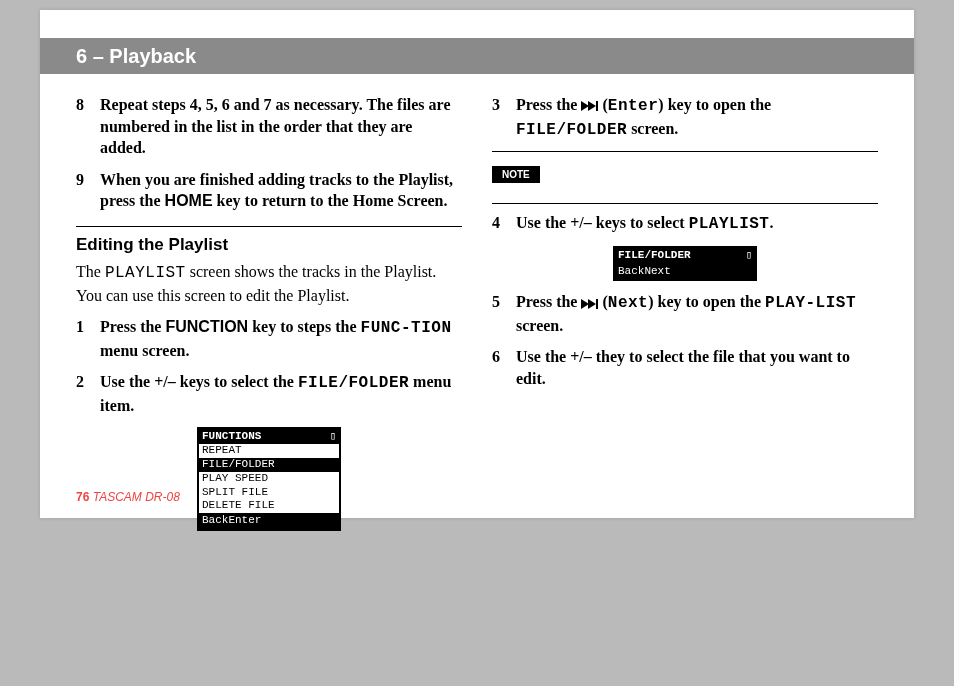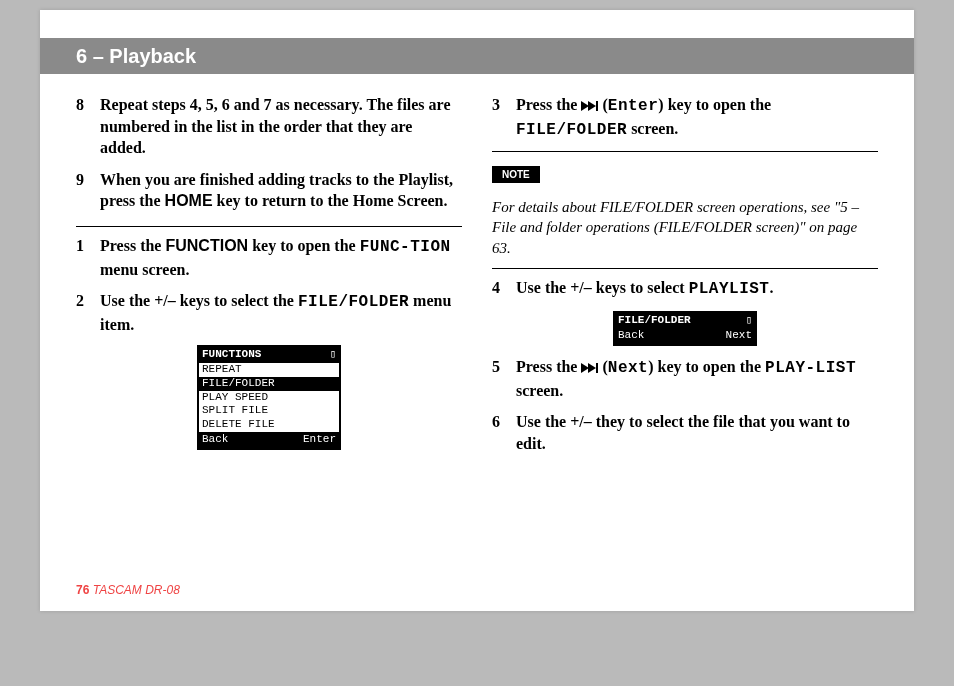--- a/index.html
+++ b/index.html
@@ -7,21 +7,21 @@
     width:954px;height:686px;
     background:#bababa;
     font-family:"Times New Roman", Times, serif;
     color:#000;
     position:relative;
   }
   .page{
     position:absolute;
     left:40px; top:10px;
     width:874px;
-    height:601px;
+    height:508px;
     background:#fff;
     box-shadow:0 0 4px rgba(0,0,0,.15);
     box-sizing:border-box;
     padding:28px 36px 18px 36px;
   }
   .banner{
     background:#8a8a8a;
     color:#fff;
     font-family:Helvetica, Arial, sans-serif;
     font-weight:700;
@@ -59,21 +59,21 @@
   .footer .pg{font-weight:700;font-style:normal;}
   
   .lcd{
     width:140px;border:2px solid #000;background:#fff;
     font-family:"Courier New", monospace;font-size:11px;
     margin:8px auto 10px;line-height:1.25;
   }
   .lcd .hdr{background:#000;color:#fff;display:flex;justify-content:space-between;padding:1px 3px;font-weight:700;}
   .lcd .row{padding:0 3px;white-space:nowrap;overflow:hidden;}
   .lcd .row.sel{background:#000;color:#fff;}
-  .lcd .ftr{background:#000;color:#fff;display:flex;justify-content:space-between;padding:1px 3px;}
+  .lcd .ftr{background:#000;color:#fff;display:flex;padding:1px 3px;}
   .ffwd{display:inline-flex;align-items:center;vertical-align:middle;}
   .tri{display:inline-block;width:0;height:0;border-style:solid;border-width:5px 0 5px 8px;border-color:transparent transparent transparent #000;margin-right:-1px;}
   .bar{display:inline-block;width:2px;height:10px;background:#000;margin-left:1px;}
 </style>
 </head>
 <body>
 
 <div class="page">
 
   <div class="banner">
@@ -90,26 +90,30 @@
       </div>
 
       <div class="step">
         <div class="num">9</div>
         <div class="body">
           <span>When you are finished adding tracks to the Playlist, press the </span><span class="sans">HOME</span><span> key to return to the Home Screen.</span>
         </div>
       </div>
 
       <hr class="sep">
-
+      <div class="subhead">Editing the Playlist</div>
+
+      <p class="para">
+        <span>The </span><span class="mono">PLAYLIST</span><span> screen shows the tracks in the Playlist. You can use this screen to edit the Playlist.</span>
+      </p>
 
       <div class="step">
         <div class="num">1</div>
         <div class="body">
-          <span>Press the </span><span class="sans">FUNCTION</span><span> key to open the </span><span class="mono">FUNC-TION</span><span> menu screen.</span>
+          <span>Press the </span><span class="sans">FUNCTION</span><span> key to steps the </span><span class="mono">FUNC-TION</span><span> menu screen.</span>
         </div>
       </div>
 
       <div class="step">
         <div class="num">2</div>
         <div class="body">
           <span>Use the +/– keys to select the </span><span class="mono">FILE/FOLDER</span><span> menu item.</span>
         </div>
       </div>
 
@@ -142,21 +146,20 @@
               <span class="tri"></span>
               <span class="tri"></span>
               <span class="bar"></span>
             </span>
           <span> (</span><span class="mono">Enter</span><span>) key to open the </span><span class="mono">FILE/FOLDER</span><span> screen.</span>
         </div>
       </div>
 
       <div class="noteline"></div>
       <div class="notebox">NOTE</div>
-      <p class="notetext">For details about FILE/FOLDER screen operations, see "5 – File and folder operations (FILE/FOLDER screen)" on page 63.</p>
       <div class="noteline"></div>
 
       <div class="step">
         <div class="num">4</div>
         <div class="body">
           <span>Use the +/– keys to select </span><span class="mono">PLAYLIST</span><span>.</span>
         </div>
       </div>
 
       

